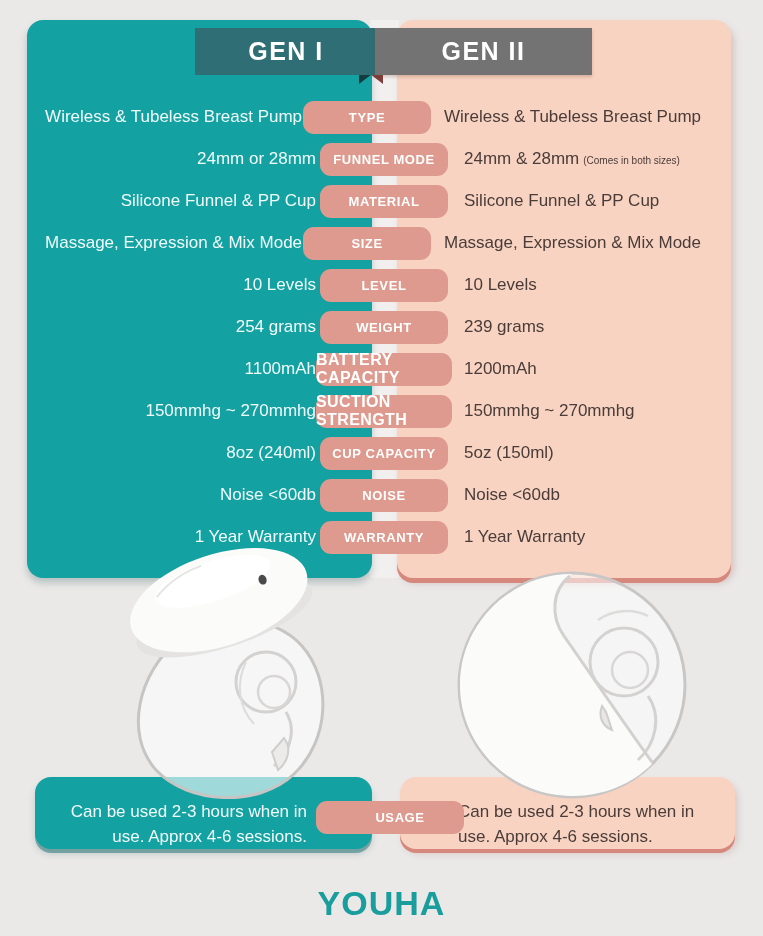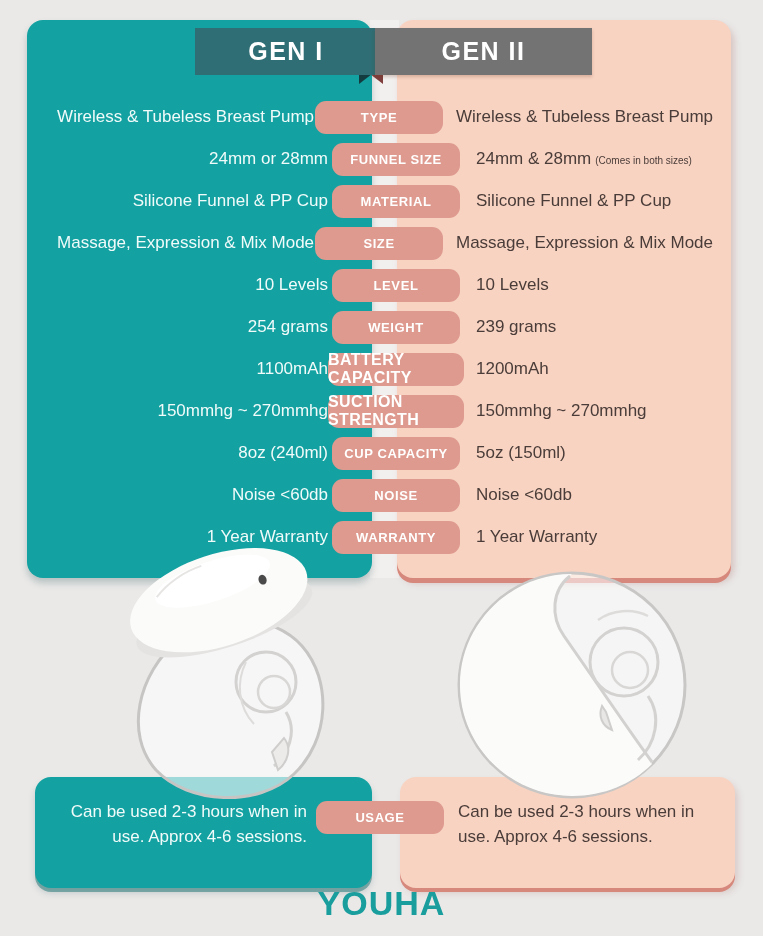--- a/index.html
+++ b/index.html
@@ -14,43 +14,43 @@
   .panel-gen2{left:397px; width:334px; background:#f8d3c2; box-shadow:0 5px 0 #d6887c, 3px 5px 7px rgba(150,80,70,0.25);}
   .tab{position:absolute; top:28px; height:47px; border-radius:0; z-index:3;
        display:flex; align-items:center; justify-content:center;
        color:#ffffff; font-size:25px; font-weight:800; letter-spacing:1.5px;}
   .tab-gen1{left:195px; width:182px; background:#2e6e74;}
   .tab-gen2{left:375px; width:217px; background:#737373; box-shadow:0 2px 3px rgba(120,60,40,0.25);}
   .notch{position:absolute; top:74px; width:0; height:0; z-index:2;}
   .notch-gen1{left:359px; border-top:10px solid #143c40; border-right:13px solid transparent;}
   .notch-gen2{left:370px; border-top:10px solid #7e3e3c; border-left:13px solid transparent;}
 
-  .rows{position:absolute; left:16px; top:96px; width:697px; z-index:4;}
+  .rows{position:absolute; left:4px; top:96px; width:697px; z-index:4;}
   .row{height:42px; display:flex; align-items:center;}
   .cell-left{width:312px; text-align:right; color:#f0fbfa; font-size:17px; white-space:nowrap;}
   .pill-wrap{width:136px; display:flex; justify-content:center;}
   .pill{min-width:128px; box-sizing:border-box; height:33px; border-radius:11px; background:#de9a8e;
         display:flex; align-items:center; justify-content:center;
         color:#ffffff; font-weight:bold; font-size:13px; letter-spacing:0.6px; padding:0 0;}
   .pill.small{font-size:16px; letter-spacing:0.4px;}
   .cell-right{flex:1; padding-left:12px; text-align:left; color:#4a3c38; font-size:17px; white-space:nowrap;}
   .note{font-size:10px; margin-left:4px;}
 
   .pump{position:absolute; z-index:5;}
   .pump-gen1{left:116px; top:542px; width:224px; height:264px;}
   .pump-gen2{left:452px; top:566px; width:244px; height:238px;}
 
-  .usage-box{position:absolute; top:777px; height:111px; border-radius:16px; z-index:1; box-sizing:border-box;}
+  .usage-box{position:absolute; top:777px; height:72px; border-radius:16px; z-index:1; box-sizing:border-box;}
   .usage-gen1{left:35px; width:337px; background:#13a1a1; box-shadow:0 4px 0 rgba(9,105,105,0.45), 0 5px 7px rgba(30,80,80,0.2);
               color:#f0fbfa; font-size:17px; line-height:25px; text-align:right; padding:22px 65px 0 30px;}
   .usage-gen2{left:400px; width:335px; background:#f8d3c2; box-shadow:0 4px 0 #d6887c, 3px 5px 7px rgba(150,80,70,0.2);
               color:#4a3c38; font-size:17px; line-height:25px; text-align:left; padding:22px 40px 0 58px;}
   .usage-pill{position:absolute; left:316px; top:801px; width:128px; height:33px; z-index:4;
               border-radius:11px; background:#de9a8e; display:flex; align-items:center; justify-content:center;
-              color:#fff; font-weight:bold; font-size:13px; letter-spacing:0.6px;}
+              color:#fff; font-weight:bold; font-size:13px; letter-spacing:0.6px;padding-left:20px;}
 
   .brand{position:absolute; left:0; top:884px; width:763px; text-align:center; z-index:2;
          color:#1a9d9d; font-size:34px; font-weight:800; letter-spacing:1px;}
 </style>
 </head>
 <body>
 
 <div class="stage">
 
   <div class="gap-strip"></div>
@@ -70,21 +70,21 @@
     <div class="row">
       <div class="cell-left">Wireless &amp; Tubeless Breast Pump</div>
       <div class="pill-wrap">
           <div class="pill">TYPE</div>
         </div>
       <div class="cell-right">Wireless &amp; Tubeless Breast Pump</div>
     </div>
     <div class="row">
       <div class="cell-left">24mm or 28mm</div>
       <div class="pill-wrap">
-          <div class="pill">FUNNEL SIZE</div>
+          <div class="pill">FUNNEL MODE</div>
         </div>
       <div class="cell-right"><span>24mm &amp; 28mm</span><span class="note">(Comes in both sizes)</span></div>
     </div>
     <div class="row">
       <div class="cell-left">Silicone Funnel &amp; PP Cup</div>
       <div class="pill-wrap">
           <div class="pill">MATERIAL</div>
         </div>
       <div class="cell-right">Silicone Funnel &amp; PP Cup</div>
     </div>

